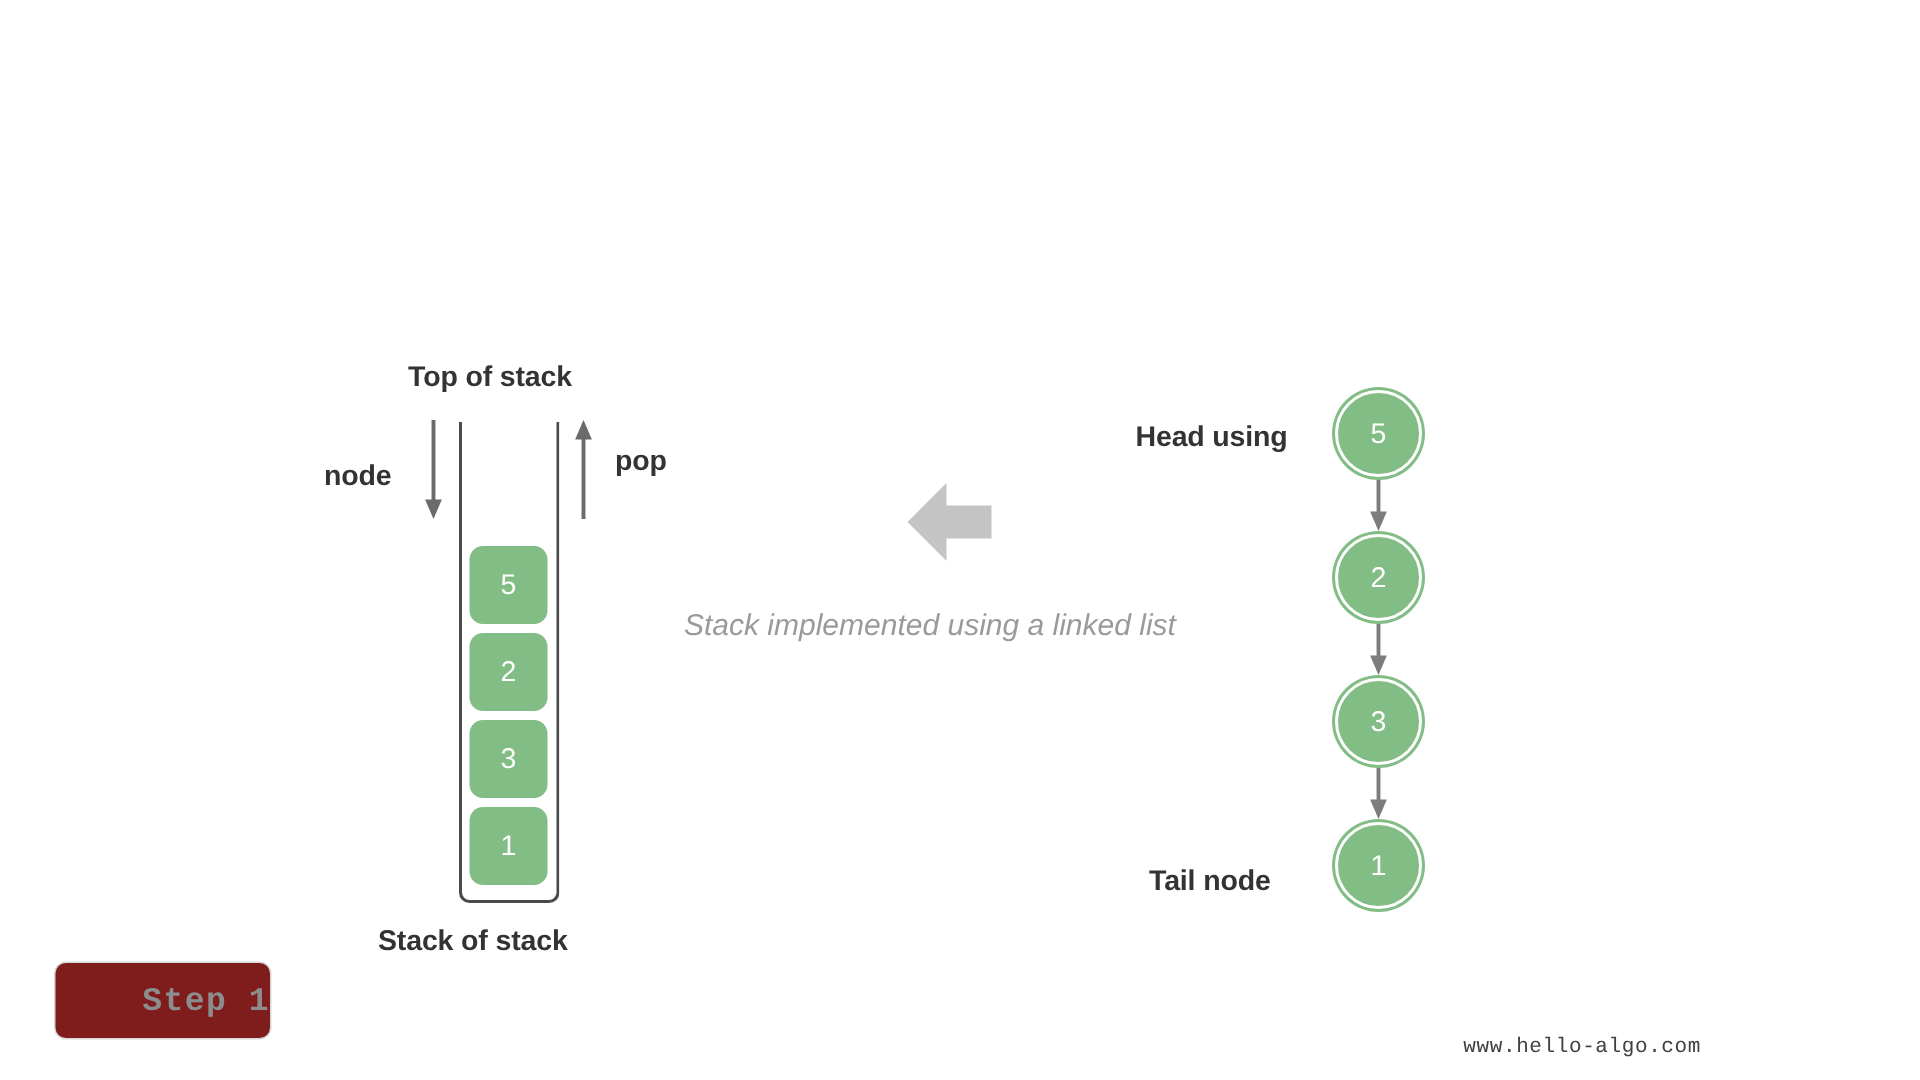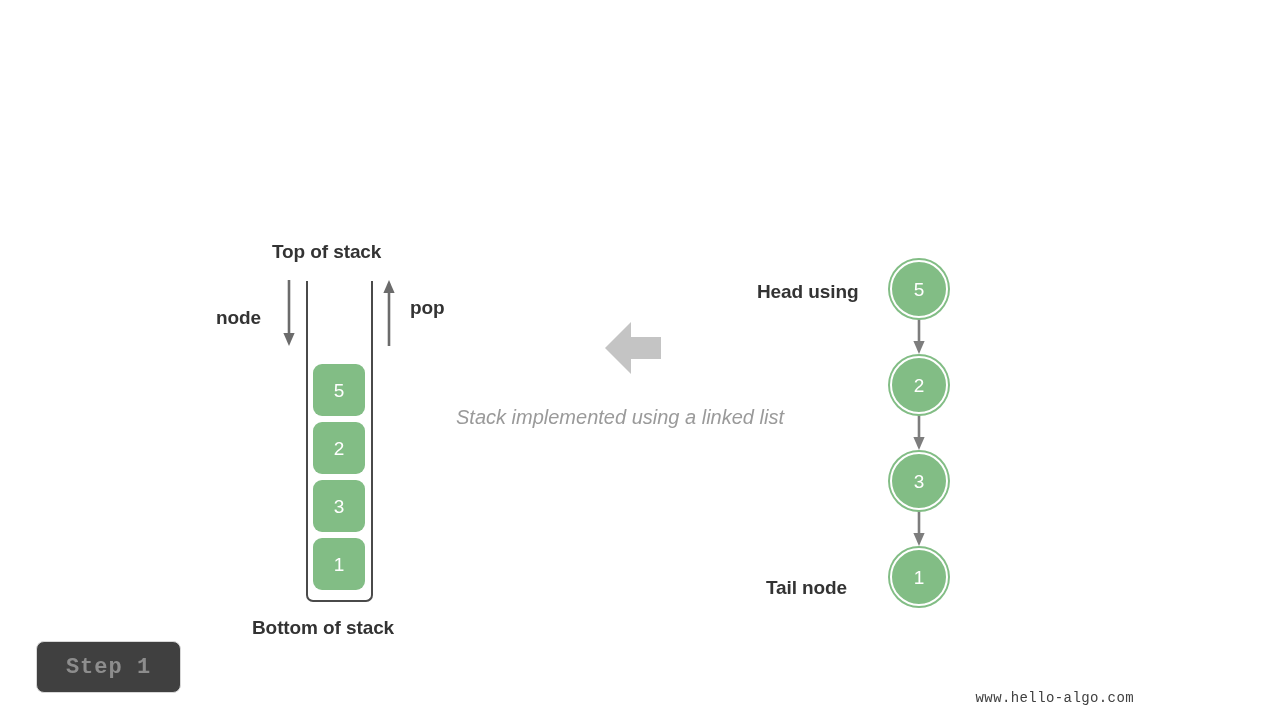--- a/index.html
+++ b/index.html
@@ -96,24 +96,24 @@
 
   
   #step-badge {
     left: 36px;
     top: 641px;
     width: 145px;
     height: 52px;
     box-sizing: border-box;
     border: 1px solid #d8d8d8;
     border-radius: 8px;
-    background: #404040;
+    background: #7f1d1d;
     display: flex;
     align-items: center;
-    justify-content: center;
+    justify-content: flex-end;
   }
   #step-badge .step-text {
     font-family: "Liberation Mono", monospace;
     font-size: 22px;
     font-weight: bold;
     color: #8d8d8d;
     letter-spacing: 1px;
     white-space: nowrap;
   }
 
@@ -149,21 +149,21 @@
     <polygon points="14,2 8.4,15 19.6,15" fill="#6b6b6b"></polygon>
   </svg>
 
   <div class="abs" id="stack-container"></div>
 
   <div class="stack-box" style="top:364px;">5</div>
   <div class="stack-box" style="top:422px;">2</div>
   <div class="stack-box" style="top:480px;">3</div>
   <div class="stack-box" style="top:538px;">1</div>
 
-  <div class="abs bold-label" style="left:252px; top:617px;">Bottom of stack</div>
+  <div class="abs bold-label" style="left:252px; top:617px;">Stack of stack</div>
 
   <svg class="abs" style="left:603px; top:318px;" width="60" height="60" viewBox="0 0 60 60">
     <polygon points="2,30 28,4 28,19 58,19 58,41 28,41 28,56" fill="#c4c4c4"></polygon>
   </svg>
 
   <div class="abs caption" style="left:456px; top:406px;font-style:italic;">Stack implemented using a linked list</div>
 
   <div class="abs bold-label" style="left:757px; top:281px;">Head using</div>
 
   <div class="abs bold-label" style="left:766px; top:567px;margin-top:10px;">Tail node</div>

